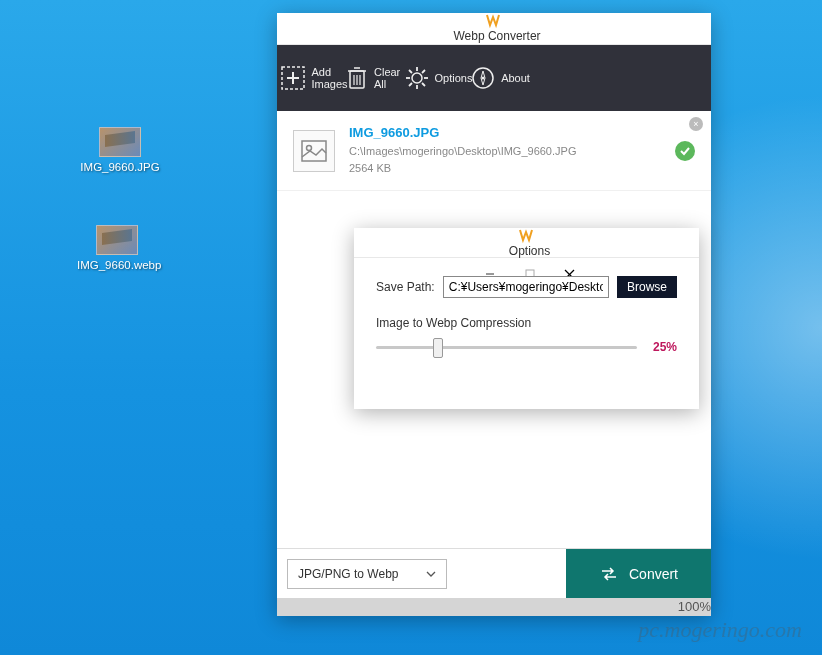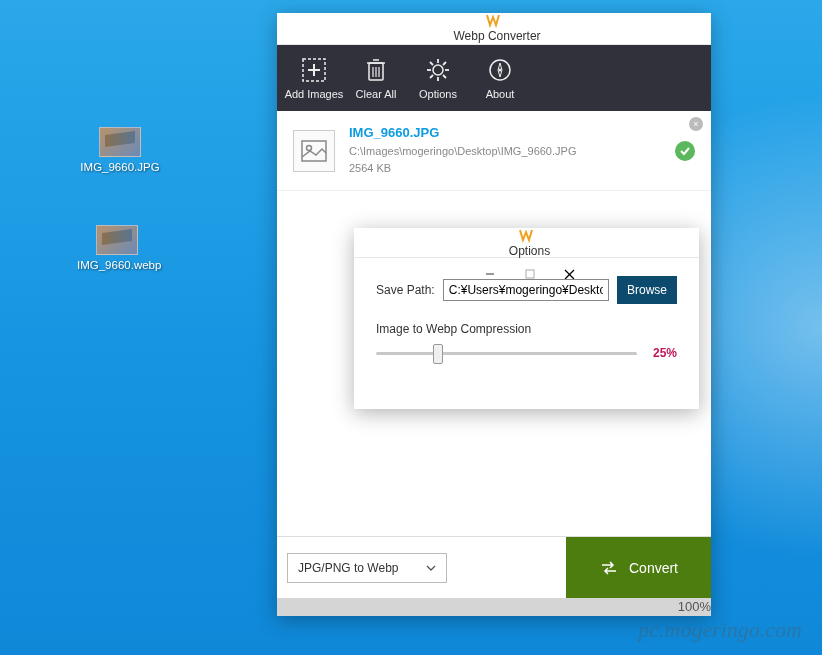--- a/index.html
+++ b/index.html
@@ -76,21 +76,21 @@
     }
 
     .toolbar {
       background: #30313a;
       height: 66px;
       display: flex;
       padding: 0 6px;
     }
     .tool-btn {
       width: 62px;
-      display: flex; flex-direction: column;
+      display: flex; flex-direction: row;
       align-items: center; justify-content: center;
       color: #eee;
       gap: 5px;
       cursor: pointer;
     }
     .tool-btn .glyph { height: 26px; display:flex; align-items:center; justify-content:center; }
     .tool-btn .lbl { font-size: 11px; }
 
     .filelist {
       flex: 1;
@@ -121,21 +121,21 @@
     }
     .file-close {
       position: absolute; top: 6px; right: 8px;
       width: 14px; height: 14px; border-radius: 50%;
       background: #bbb; color: #fff;
       display: flex; align-items:center; justify-content:center;
       font-size: 9px;
     }
 
     .bottom-bar {
-      height: 62px;
+      height: 50px;
       display: flex;
       border-top: 1px solid #ddd;
     }
     .mode-select {
       flex: 1;
       padding: 8px 10px;
       background: #fff;
       display: flex; align-items: center;
     }
     .mode-inner {
@@ -144,21 +144,21 @@
       padding: 0 10px;
       display: flex; align-items: center;
       gap: 8px;
       font-size: 12px;
       color: #333;
       width: 160px;
       justify-content: space-between;
     }
     .convert-btn {
       width: 145px;
-      background: #4d7c0f;
+      background: #0f766e;
       color: #fff;
       display: flex; align-items: center; justify-content: center;
       gap: 10px;
       font-size: 14px;
       cursor: pointer;
     }
     .progress-row {
       height: 18px;
       background: #d5d5d5;
       text-align: right;
@@ -185,22 +185,22 @@
       margin-bottom: 18px;
     }
     .field-row label { font-size: 12px; color: #333; white-space: nowrap; }
     .field-row input[type=text] {
       flex: 1; border: 1px solid #888;
       height: 22px; padding: 0 5px;
       font-size: 12px;
       min-width: 0;
     }
     .browse-btn {
-      background: #0c4a6e; color: #fff;
-      border: none; height: 28px; padding: 0 10px;
+      background: #0f172a; color: #fff;
+      border: none; height: 22px; padding: 0 10px;
       font-size: 12px; cursor: pointer;
     }
     .slider-label { font-size: 12px; color: #333; margin-bottom: 10px; }
     .slider-row { display: flex; align-items: center; gap: 10px; }
     .slider-track {
       flex: 1; height: 3px; background: #c8c8c8;
       position: relative; border-radius: 2px;
     }
     .slider-thumb {
       position: absolute; top: -8px;

